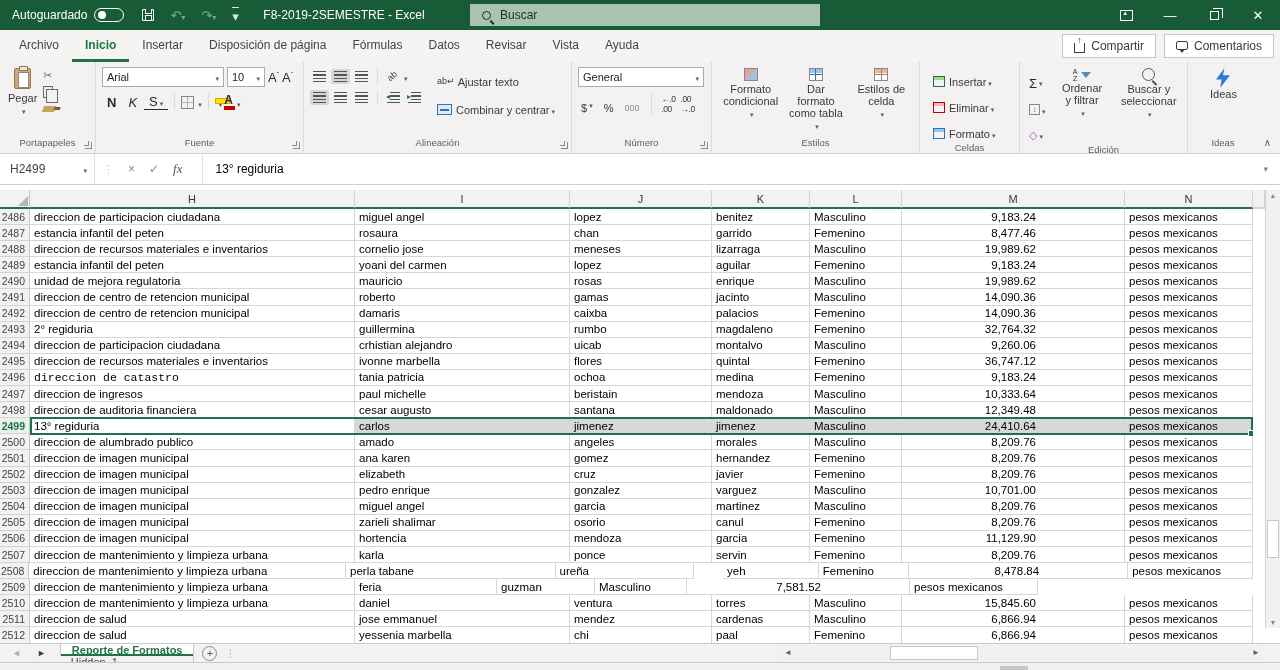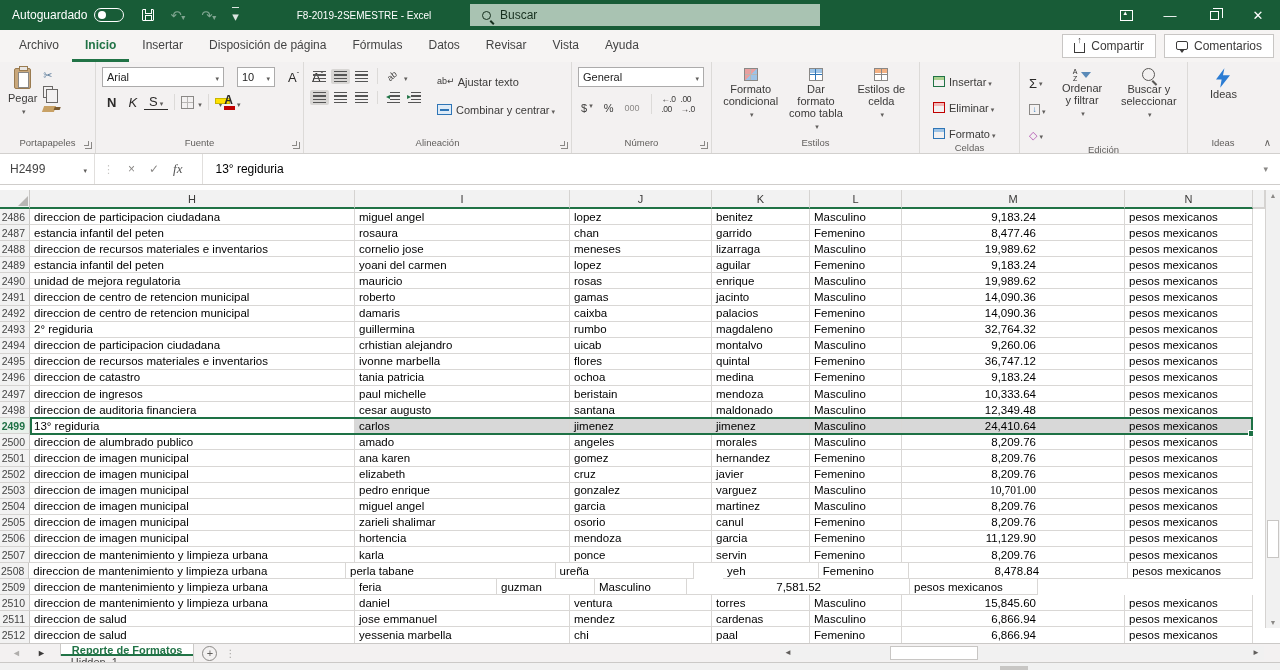--- a/index.html
+++ b/index.html
@@ -14,21 +14,21 @@
   .toggle { width:30px; height:14px; border:1px solid #fff; border-radius:8px; position:relative; }
   .toggle::before { content:""; position:absolute; left:3px; top:2px; width:8px; height:8px;
                     background:#fff; border-radius:50%; }
   .qat { display:flex; align-items:center; gap:16px; margin-left:18px; }
   .qat .ic { opacity:.85; font-size:13px; }
   .qat .dim { opacity:.45; }
   .saveicon { width:12px; height:12px; border:1.4px solid #fff; border-radius:1px; position:relative; }
   .saveicon::before { content:""; position:absolute; left:2px; top:-1px; width:5px; height:4px; background:#185C37; border:1px solid #fff; border-top:none; }
   .saveicon::after { content:""; position:absolute; left:2px; bottom:0; width:5px; height:4px; border:1px solid #fff; border-bottom:none; }
   .qchev { font-size:9px; border-top:1px solid #fff; padding-top:1px; }
-  .tb-title { position:absolute; left:234px; width:260px; text-align:center; font-size:10px; white-space:nowrap; }
+  .tb-title { position:absolute; left:214px; width:260px; text-align:center; font-size:12px; white-space:nowrap; }
   .searchbox { position:absolute; left:470px; top:4px; width:350px; height:22px; background:#A9C3B2;
                display:flex; align-items:center; gap:9px; padding-left:12px; color:#17301F; font-size:12px; }
   .mag { width:9px; height:9px; border:1.5px solid #17301F; border-radius:50%; position:relative; flex:0 0 auto; }
   .mag::after { content:""; position:absolute; left:8px; top:8px; width:5px; height:1.5px; background:#17301F; transform:rotate(45deg); transform-origin:0 0; }
   .winbtns { position:absolute; right:0; top:0; height:30px; display:flex; }
   .winbtn { width:44px; height:30px; display:flex; align-items:center; justify-content:center; font-size:13px; }
   .ribdisp { width:13px; height:11px; border:1.2px solid #fff; position:relative; }
   .ribdisp::after { content:"▴"; position:absolute; left:3px; top:-2px; font-size:7px; }
   .restore { width:9px; height:9px; border:1.2px solid #fff; position:relative; }
   .restore::before { content:""; position:absolute; left:2px; top:-4px; width:9px; height:9px; border:1.2px solid #fff; border-left:none; border-bottom:none; }
@@ -72,21 +72,21 @@
   .clipmini { display:flex; flex-direction:column; gap:4px; margin-top:2px; }
   .scis { font-size:11px; color:#5A7A9A; }
   .copyic { width:10px; height:12px; border:1.2px solid #6A6866; position:relative; }
   .copyic::before { content:""; position:absolute; left:2px; top:2px; width:10px; height:12px; background:#F3F1F1; border:1.2px solid #6A6866; }
   .brushic { width:12px; height:6px; background:#C8A165; transform:skewX(-20deg); position:relative; margin-top:4px; }
   .brushic::after { content:""; position:absolute; right:-5px; top:1px; width:6px; height:3px; background:#7A5A30; }
 
   
   .fontbtn { font-size:13px; color:#2B2A29; padding:0 5px; }
   .ul3 { border-bottom:1.5px solid #2B2A29; }
-  .grow1 { display:flex; align-items:center; gap:13px; }
+  .grow1 { display:flex; align-items:center; gap:3px; }
   .grow2 { display:flex; align-items:center; gap:2px; margin-top:6px; }
   .bordic { width:13px; height:13px; border:1px solid #8A8886;
             background: linear-gradient(#B8B6B4,#B8B6B4) center/100% 1px no-repeat,
                         linear-gradient(#B8B6B4,#B8B6B4) center/1px 100% no-repeat; }
   .fillic { width:12px; height:8px; background:#8A8886; clip-path:polygon(50% 0,100% 70%,50% 100%,0 70%); position:relative; margin-bottom:4px; }
   .fillwrap { position:relative; padding-bottom:4px; }
   .fillwrap::after { content:""; position:absolute; left:0; bottom:0; width:13px; height:4px; background:#FFE101; border:1px solid #C8B600; }
   .fcol { font-size:12px; font-weight:bold; color:#2B2A29; line-height:11px; position:relative; padding-bottom:4px; }
   .fcol::after { content:""; position:absolute; left:0; bottom:0; width:11px; height:4px; background:#C00000; }
   .aup { font-size:13px; color:#2B2A29; position:relative; }
@@ -599,21 +599,21 @@
           <div class="cell c0" style="width: 325px;">direccion de recursos materiales e inventarios</div>
           <div class="cell c1" style="width: 215px;">ivonne marbella</div>
           <div class="cell c2" style="width: 142px;">flores</div>
           <div class="cell c3" style="width: 98px;">quintal</div>
           <div class="cell c4" style="width: 92px;">Femenino</div>
           <div class="cell c5 num" style="width: 223px;">36,747.12</div>
           <div class="cell c6" style="width: 128px;">pesos mexicanos</div>
         </div>
         <div class="grow">
           <div class="rowh">2496</div>
-          <div class="cell c0" style="width: 325px;">direccion de catastro</div>
+          <div class="cell c0" style="width: 325px; font-family: Liberation Mono, monospace;">direccion de catastro</div>
           <div class="cell c1" style="width: 215px;">tania patricia</div>
           <div class="cell c2" style="width: 142px;">ochoa</div>
           <div class="cell c3" style="width: 98px;">medina</div>
           <div class="cell c4" style="width: 92px;">Femenino</div>
           <div class="cell c5 num" style="width: 223px;">9,183.24</div>
           <div class="cell c6" style="width: 128px;">pesos mexicanos</div>
         </div>
         <div class="grow">
           <div class="rowh">2497</div>
           <div class="cell c0" style="width: 325px;">direccion de ingresos</div>
@@ -675,21 +675,21 @@
           <div class="cell c5 num" style="width: 223px;">8,209.76</div>
           <div class="cell c6" style="width: 128px;">pesos mexicanos</div>
         </div>
         <div class="grow">
           <div class="rowh">2503</div>
           <div class="cell c0" style="width: 325px;">direccion de imagen municipal</div>
           <div class="cell c1" style="width: 215px;">pedro enrique</div>
           <div class="cell c2" style="width: 142px;">gonzalez</div>
           <div class="cell c3" style="width: 98px;">varguez</div>
           <div class="cell c4" style="width: 92px;">Masculino</div>
-          <div class="cell c5 num" style="width: 223px; font-family: Liberation Serif, serif;">10,701.00</div>
+          <div class="cell c5 num" style="width: 223px;">10,701.00</div>
           <div class="cell c6" style="width: 128px;">pesos mexicanos</div>
         </div>
         <div class="grow">
           <div class="rowh">2504</div>
           <div class="cell c0" style="width: 325px;">direccion de imagen municipal</div>
           <div class="cell c1" style="width: 215px;">miguel angel</div>
           <div class="cell c2" style="width: 142px;">garcia</div>
           <div class="cell c3" style="width: 98px;">martinez</div>
           <div class="cell c4" style="width: 92px;">Masculino</div>
           <div class="cell c5 num" style="width: 223px;">8,209.76</div>

